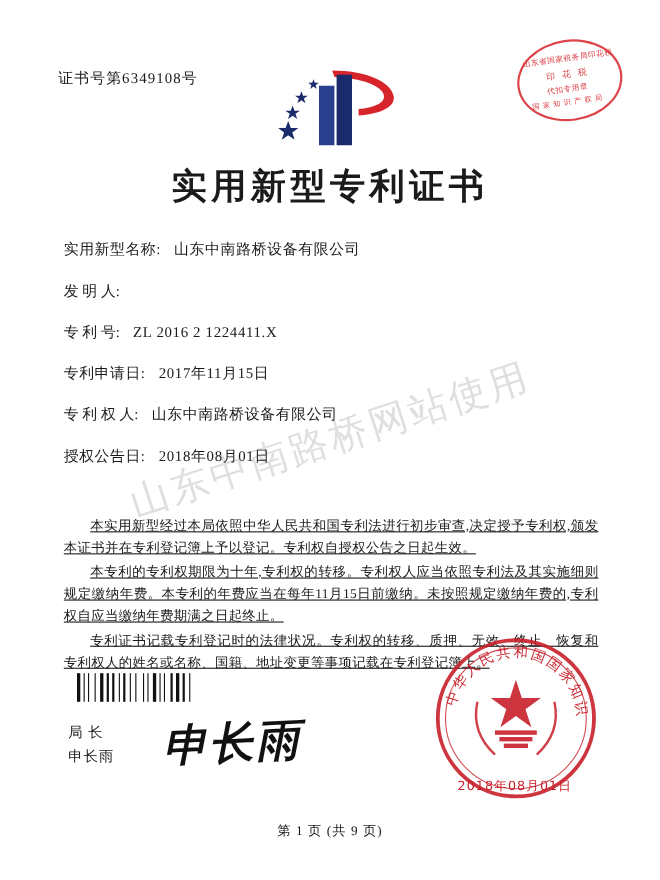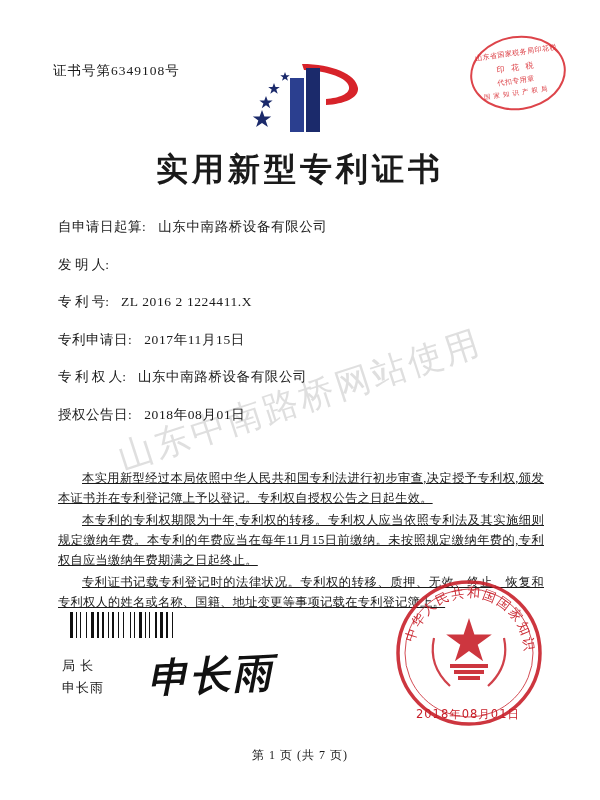--- a/index.html
+++ b/index.html
@@ -257,21 +257,21 @@
         <polygon points="34,25 35.5,29.1 39.8,29.1 36.3,31.6 37.7,35.8 34,33.2 30.3,35.8 31.7,31.6 28.2,29.1 32.5,29.1"></polygon>
         <polygon points="45,14 46.2,17.3 49.7,17.3 46.9,19.4 48,22.8 45,20.7 42,22.8 43.1,19.4 40.3,17.3 43.8,17.3"></polygon>
       </g>
     </svg>
   </div>
 
   <div class="main-title">实用新型专利证书</div>
 
   <div class="fields">
     <div class="frow">
-      <div class="flabel">自申请日起算:</div>
+      <div class="flabel">实用新型名称:</div>
       <div class="fvalue">山东中南路桥设备有限公司</div>
     </div>
     <div class="frow">
       <div class="flabel" style="letter-spacing: 0px;">发 明 人:</div>
     </div>
     <div class="frow">
       <div class="flabel" style="letter-spacing: 0px;">专 利 号:</div>
       <div class="fvalue">ZL 2016 2 1224411.X</div>
     </div>
     <div class="frow">
@@ -318,19 +318,19 @@
       <defs>
         <path id="sealArc" d="M 75,75 m -56,0 a 56,56 0 1,1 112,0"></path>
       </defs>
       <text font-family="DejaVu Sans, sans-serif" font-size="13" fill="#c8202a" opacity="0.95" letter-spacing="2">
         <textPath href="#sealArc" startOffset="6%">中华人民共和国国家知识产权局</textPath>
       </text>
     </svg>
   </div>
   <div class="seal-date">2018年08月01日</div>
 
-  <div class="footer">第 1 页 (共 7 页)</div>
+  <div class="footer">第 1 页 (共 9 页)</div>
 
   <div class="watermark">
     <span>山东中南路桥网站使用</span>
   </div>
 
 </div>
 
 </body></html>

